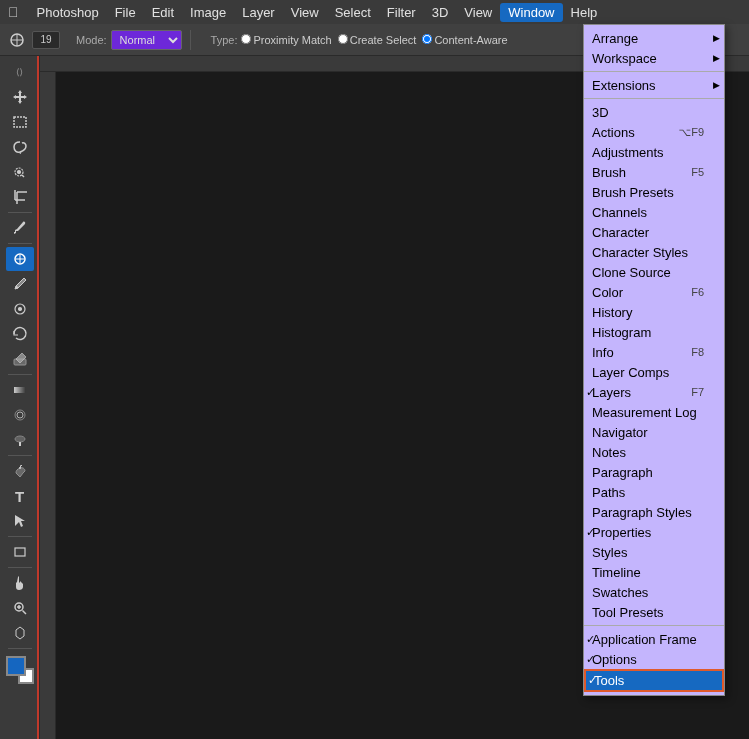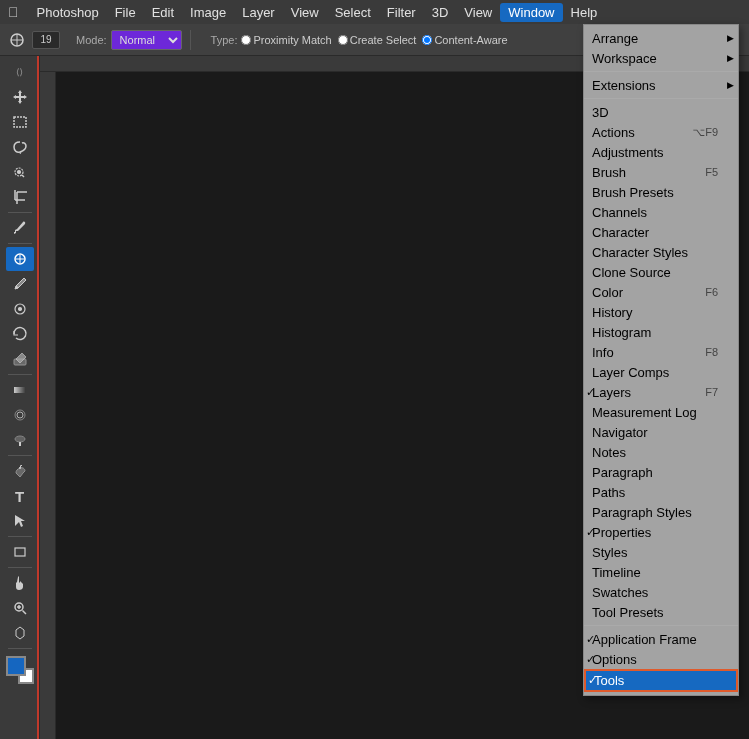--- a/index.html
+++ b/index.html
@@ -92,21 +92,20 @@
     }
     .toolbar-radio-group {
       display: flex;
       align-items: center;
       gap: 6px;
       color: #ccc;
       font-size: 11px;
     }
     .toolbar-radio-group label {
       display: flex;
-      align-items: center;
       gap: 2px;
       cursor: pointer;
     }
     .toolbar-radio-group input[type=radio] {
       width: 10px;
       height: 10px;
       cursor: pointer;
     }
     .toolbar-divider {
       width: 1px;
@@ -204,22 +203,22 @@
       position: absolute;
       top: 16px; left: 0;
       bottom: 0;
     }
 
     
     .dropdown-menu {
       position: absolute;
       top: 24px;
       left: 583px;
-      width: 156px;
-      background: #a3a3a3;
+      width: 142px;
+      background: #c4b5fd;
       border: 1px solid #888;
       box-shadow: 3px 3px 8px rgba(0,0,0,0.4);
       z-index: 1000;
       font-size: 13px;
       color: #000;
     }
     .dropdown-section {
       padding: 3px 0;
       border-bottom: 1px solid #aaa;
     }

